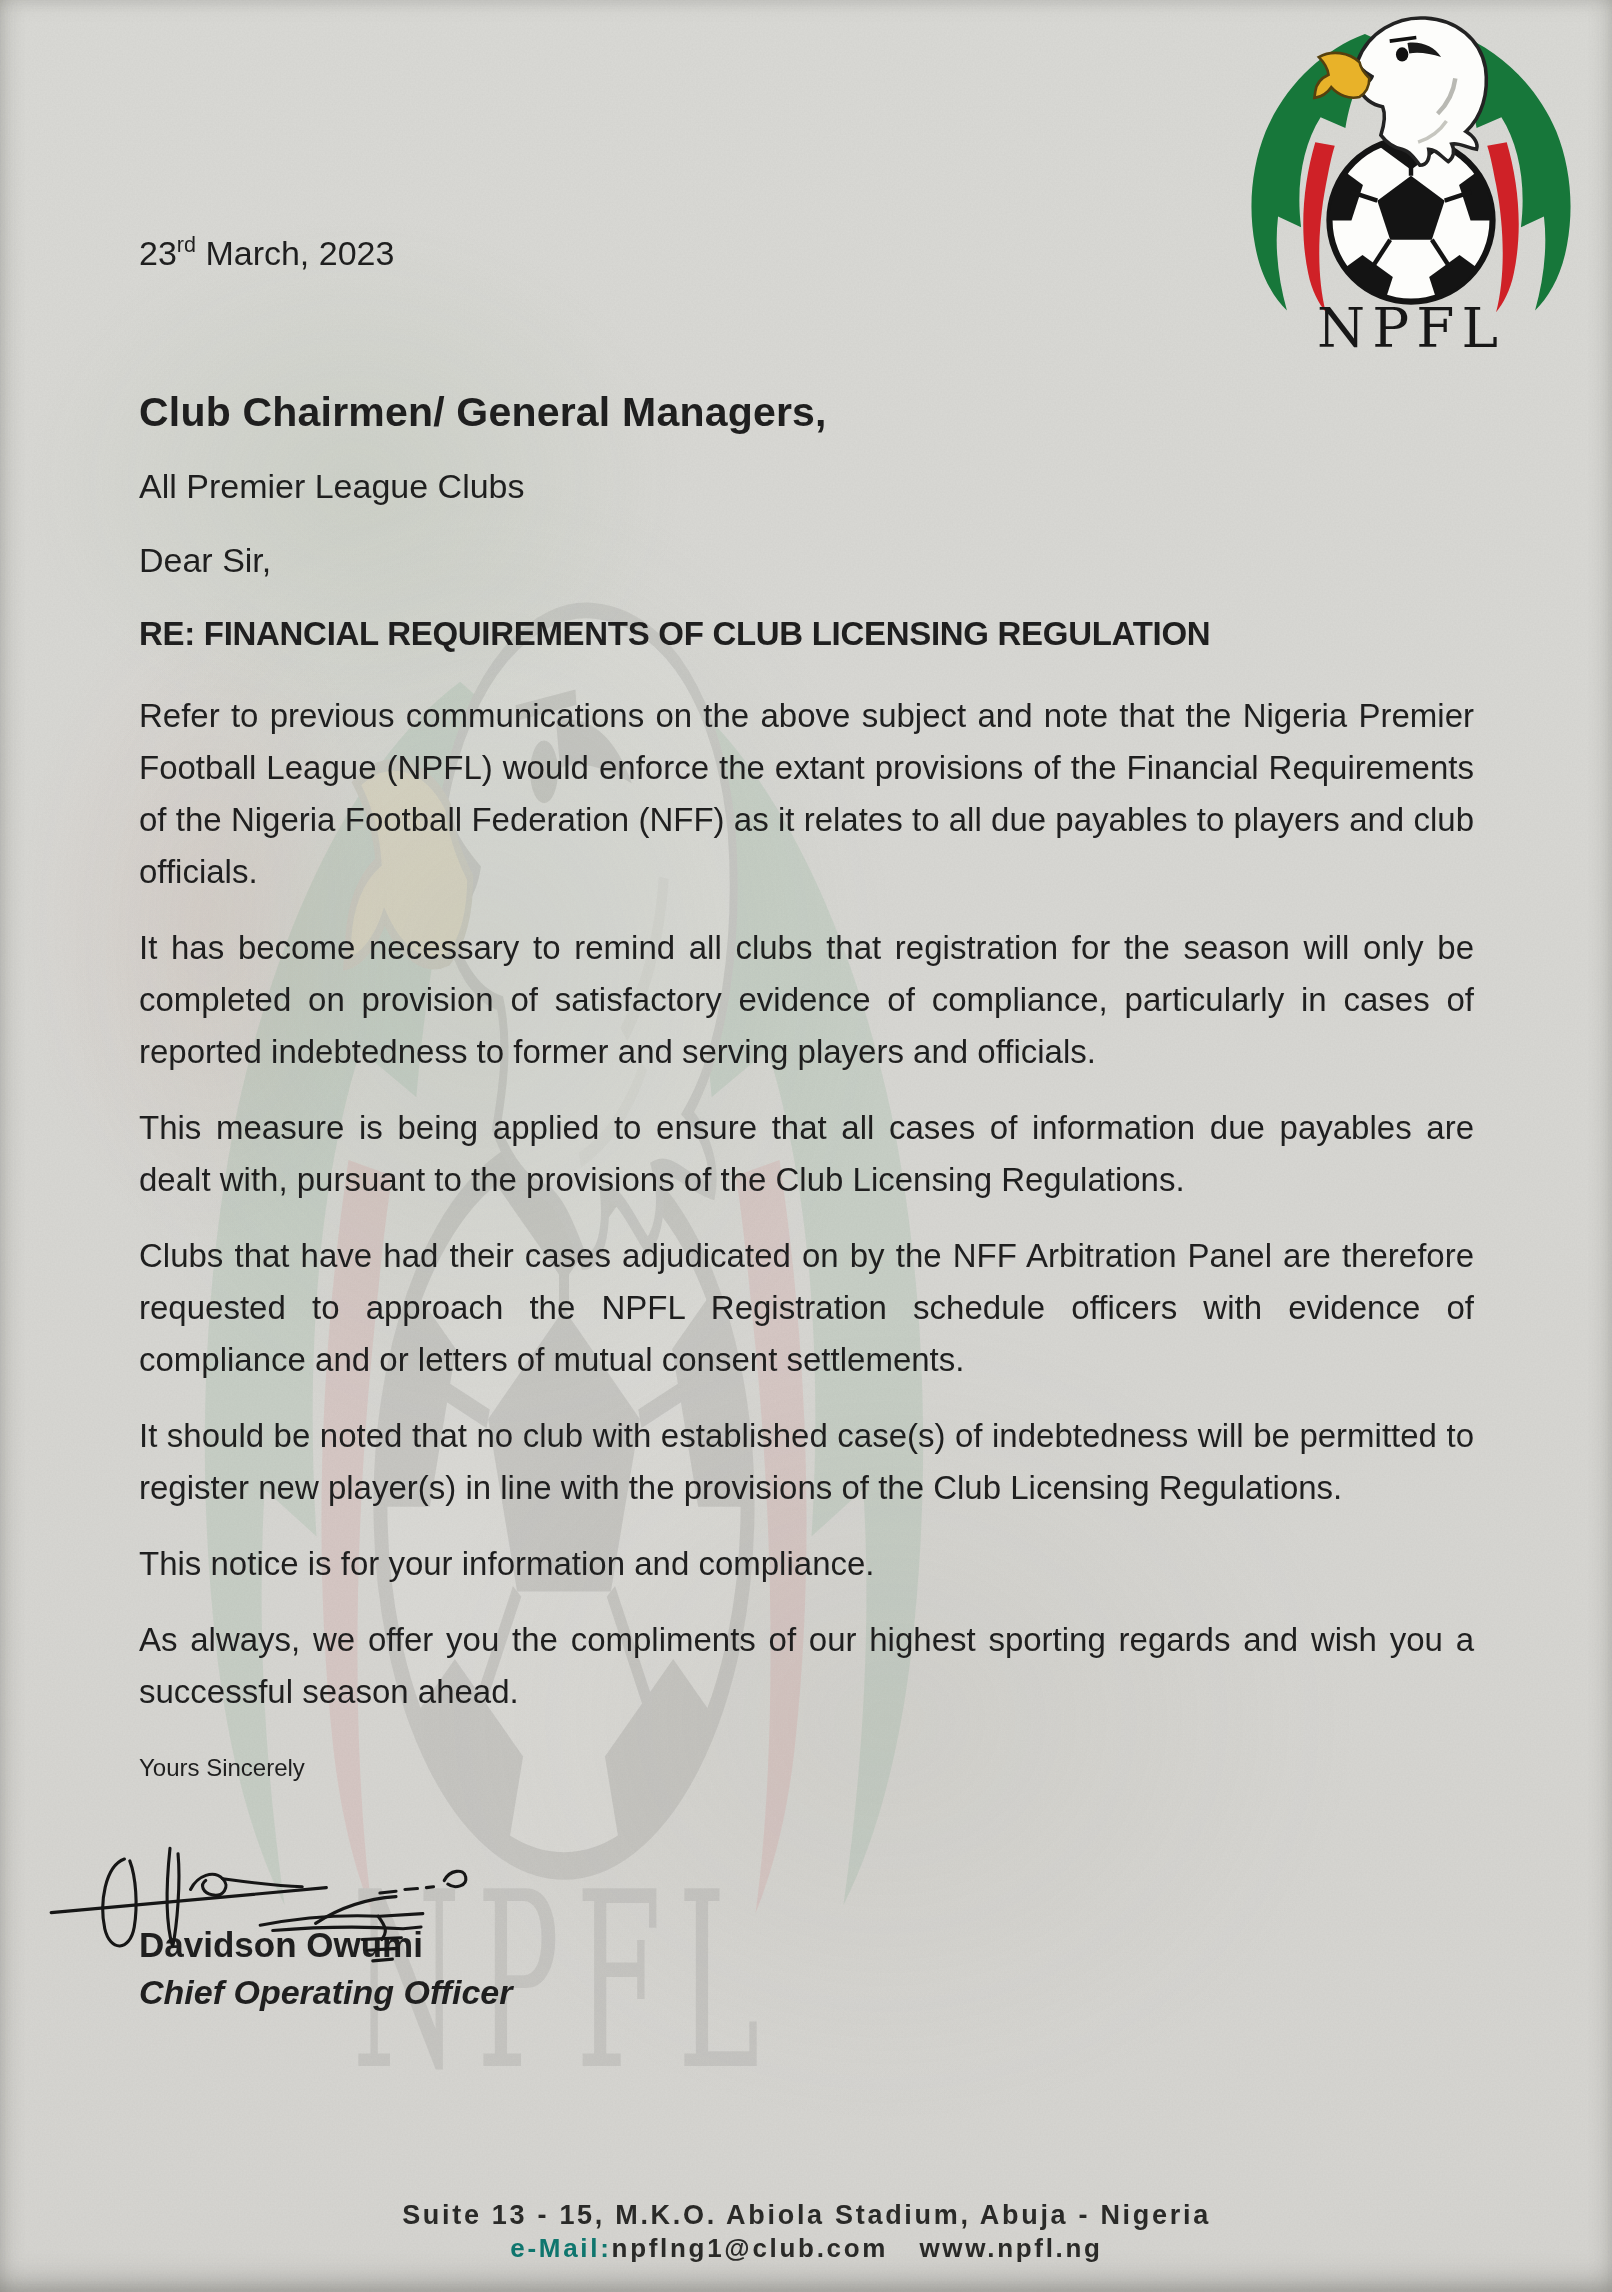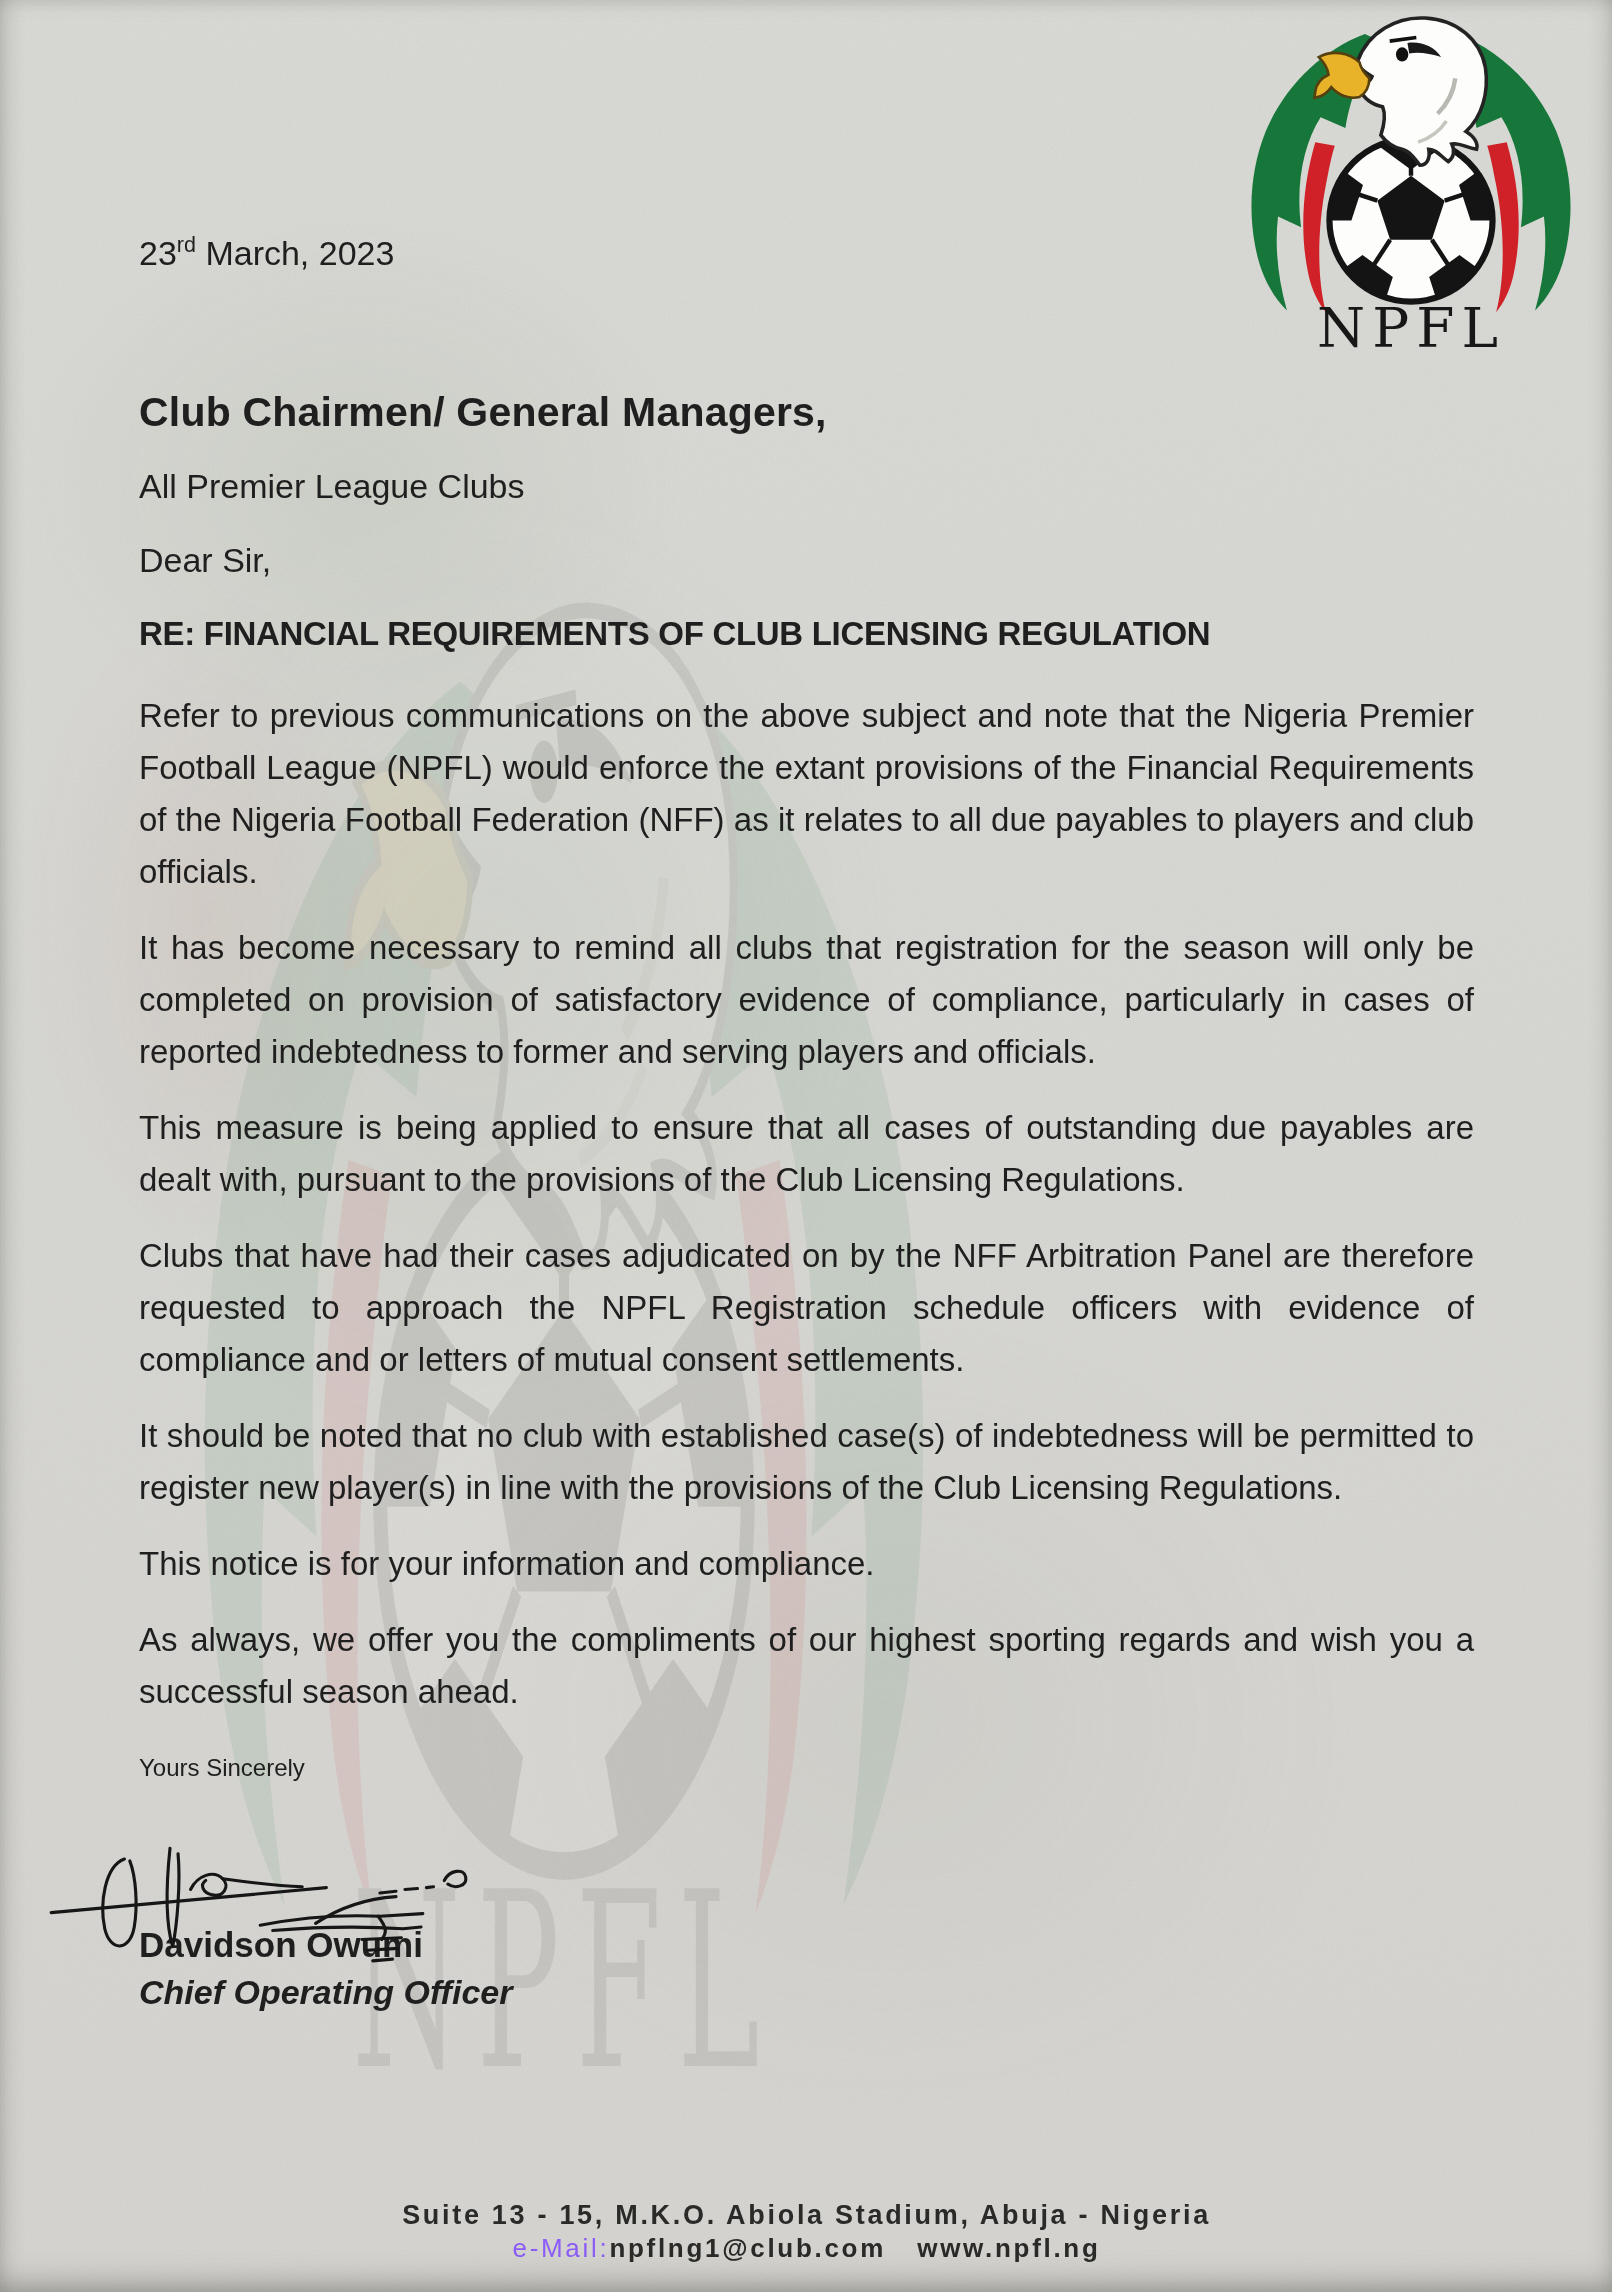--- a/index.html
+++ b/index.html
@@ -37,21 +37,21 @@
   .paragraphs p{font-size:33px;line-height:52px;margin:0 0 24px 0;text-align:justify;}
   .closing{font-size:24px;line-height:52px;}
   .sig-name{font-size:35px;font-weight:bold;line-height:43px;margin-top:129px;}
   .sig-title{font-size:34px;font-weight:bold;font-style:italic;line-height:43px;margin-top:5.4px;}
 
   .signature{position:absolute;left:47px;top:1843px;width:430px;height:134px;z-index:11;}
 
   .footer{position:absolute;left:0;right:0;top:2199px;text-align:center;color:#2a2a28;z-index:10;}
   .footer-address{font-size:27px;font-weight:bold;letter-spacing:2.7px;line-height:32px;}
   .footer-contacts{font-size:26px;letter-spacing:2.7px;line-height:32px;margin-top:0.9px;}
-  .email-label{font-weight:400;color:#8b5cf6;margin-top:44px;}
+  .email-label{font-weight:700;color:#0f766e;margin-top:44px;}
   .email,.site{font-weight:bold;}
   .pipe{display:inline-block;width:2.7px;height:30px;background:#24242
 2;margin:0 14.3px;vertical-align:-7.2px;}
 </style>
 </head>
 <body>
 
 <svg width="0" height="0" style="position:absolute" aria-hidden="true">
   <defs>
     <clipPath id="ballClip">
@@ -132,21 +132,21 @@
 <div class="date"><span>23</span><sup>rd</sup><span> March, 2023</span></div>
 
 <main class="content">
   <div class="recipient">Club Chairmen/ General Managers,</div>
   <div class="recipient-sub">All Premier League Clubs</div>
   <div class="salutation">Dear Sir,</div>
   <div class="subject">RE: FINANCIAL REQUIREMENTS OF CLUB LICENSING REGULATION</div>
   <div class="paragraphs">
       <p>Refer to previous communications on the above subject and note that the Nigeria Premier Football League (NPFL) would enforce the extant provisions of the Financial Requirements of the Nigeria Football Federation (NFF) as it relates to all due payables to players and club officials.</p>
       <p>It has become necessary to remind all clubs that registration for the season will only be completed on provision of satisfactory evidence of compliance, particularly in cases of reported indebtedness to former and serving players and officials.</p>
-      <p>This measure is being applied to ensure that all cases of outstanding due payables are dealt with, pursuant to the provisions of the Club Licensing Regulations.</p>
+      <p>This measure is being applied to ensure that all cases of information due payables are dealt with, pursuant to the provisions of the Club Licensing Regulations.</p>
       <p>Clubs that have had their cases adjudicated on by the NFF Arbitration Panel are therefore requested to approach the NPFL Registration schedule officers with evidence of compliance and or letters of mutual consent settlements.</p>
       <p>It should be noted that no club with established case(s) of indebtedness will be permitted to register new player(s) in line with the provisions of the Club Licensing Regulations.</p>
       <p>This notice is for your information and compliance.</p>
       <p>As always, we offer you the compliments of our highest sporting regards and wish you a successful season ahead.</p>
     </div>
   <div class="closing">Yours Sincerely</div>
   <div class="sig-name">Davidson Owumi</div>
   <div class="sig-title">Chief Operating Officer</div>
 </main>
 

